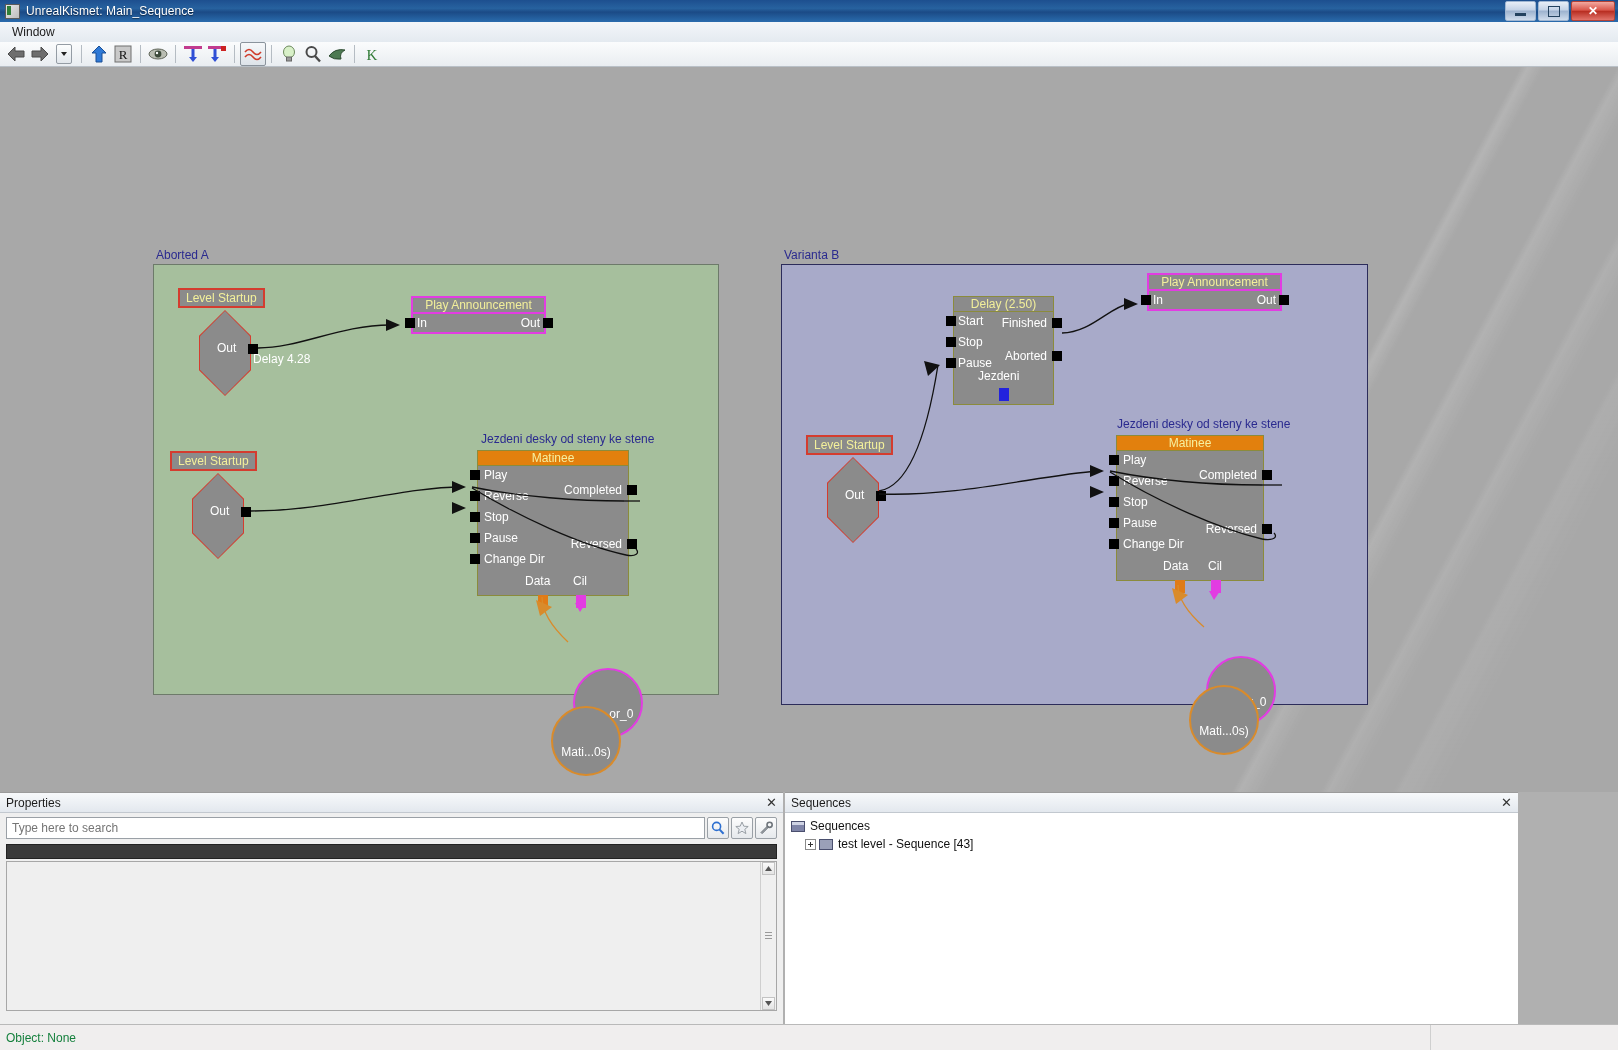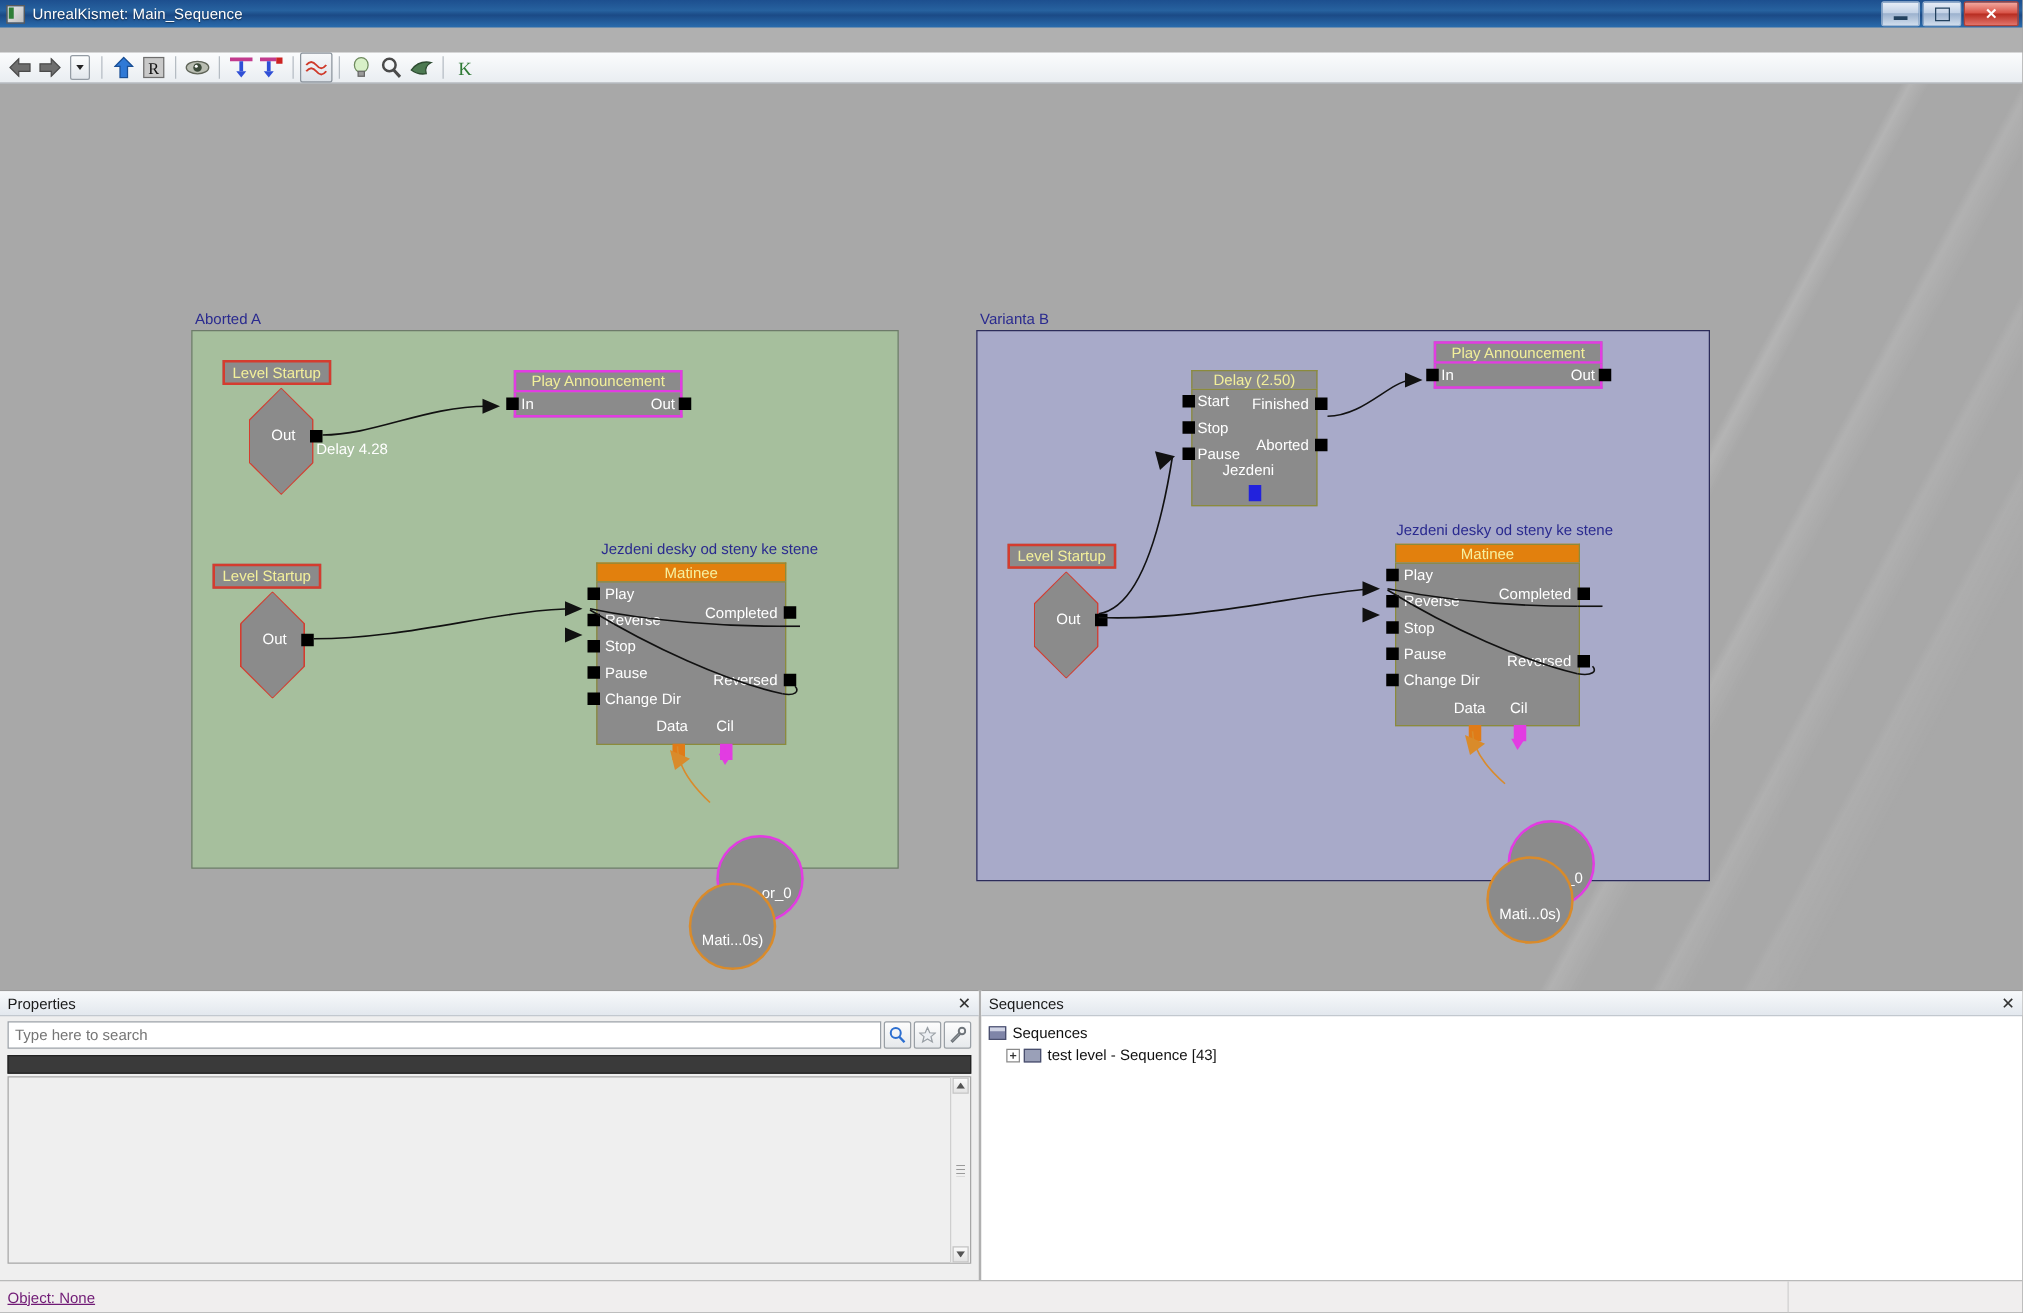--- a/index.html
+++ b/index.html
@@ -126,21 +126,21 @@
     font-size:12px; color:#ffffff;
   }
   .node-caption { position:absolute; font-size:12px; color:#2a2a8f; white-space:nowrap; }
   .edge-label { position:absolute; font-size:12px; color:#ffffff; white-space:nowrap; }
 
   svg.wires { position:absolute; left:0; top:0; width:1618px; height:725px; pointer-events:none; }
 
   
   .dock { position:absolute; top:792px; height:232px; box-sizing:border-box; }
   .dock-props { left:0; width:783px; background:#efefef; border-top:1px solid #9b9b9b; }
-  .dock-seq   { left:785px; width:833px; background:#ffffff; border-top:1px solid #9b9b9b; }
+  .dock-seq   { left:785px; width:733px; background:#ffffff; border-top:1px solid #9b9b9b; }
 
   .dock-cap {
     height:20px; background:linear-gradient(180deg,#f7f9fb,#e3e8ee);
     border-bottom:1px solid #c2c8cf; display:flex; align-items:center;
     font-size:12px; color:#1b1b1b; padding-left:6px; box-sizing:border-box;
   }
   .dock-x { margin-left:auto; margin-right:6px; font-size:13px; color:#333; line-height:1; }
 
   .search-row { display:flex; align-items:center; padding:4px 6px 3px 6px; }
   .search-box {
@@ -190,21 +190,21 @@
     width:14px; height:11px; margin-right:5px; flex:0 0 auto;
     background:#9aa0b8; border:1px solid #4a4f6e; box-sizing:border-box;
   }
 
   
   .statusbar {
     position:absolute; left:0; top:1024px; width:1618px; height:26px;
     background:#f0eeee; border-top:1px solid #b9b9b9;
     display:flex; align-items:center; box-sizing:border-box;
   }
-  .status-text { font-size:12px; color:#701a75; padding-left:6px;text-decoration:underline; }
+  .status-text { font-size:12px; color:#15803d; padding-left:6px; }
   .status-cell { position:absolute; left:1430px; top:0; bottom:0; width:1px; background:#cfcfcf; }
 </style>
 </head>
 <body>
 
 <div class="app">
 
   <div class="titlebar">
     <div class="title-ico"></div>
     <div class="title-text">UnrealKismet: Main_Sequence</div>
@@ -212,20 +212,23 @@
       <div class="wbtn">
           <span class="glyph-min"></span>
         </div>
       <div class="wbtn">
           <span class="glyph-max"></span>
         </div>
       <div class="wbtn close">✕</div>
     </div>
   </div>
 
+  <div class="menubar">
+    <div class="menu-item">Window</div>
+  </div>
 
   <div class="toolbar">
     <div class="tb">
       <svg width="18" height="16" viewBox="0 0 18 16">
           <path d="M8 1 L8 5 L17 5 L17 11 L8 11 L8 15 L1 8 Z" fill="#6e6e6e" stroke="#4a4a4a"></path>
         </svg>
     </div>
     <div class="tb">
       <svg width="18" height="16" viewBox="0 0 18 16">
           <path d="M10 1 L10 5 L1 5 L1 11 L10 11 L10 15 L17 8 Z" fill="#6e6e6e" stroke="#4a4a4a"></path>

